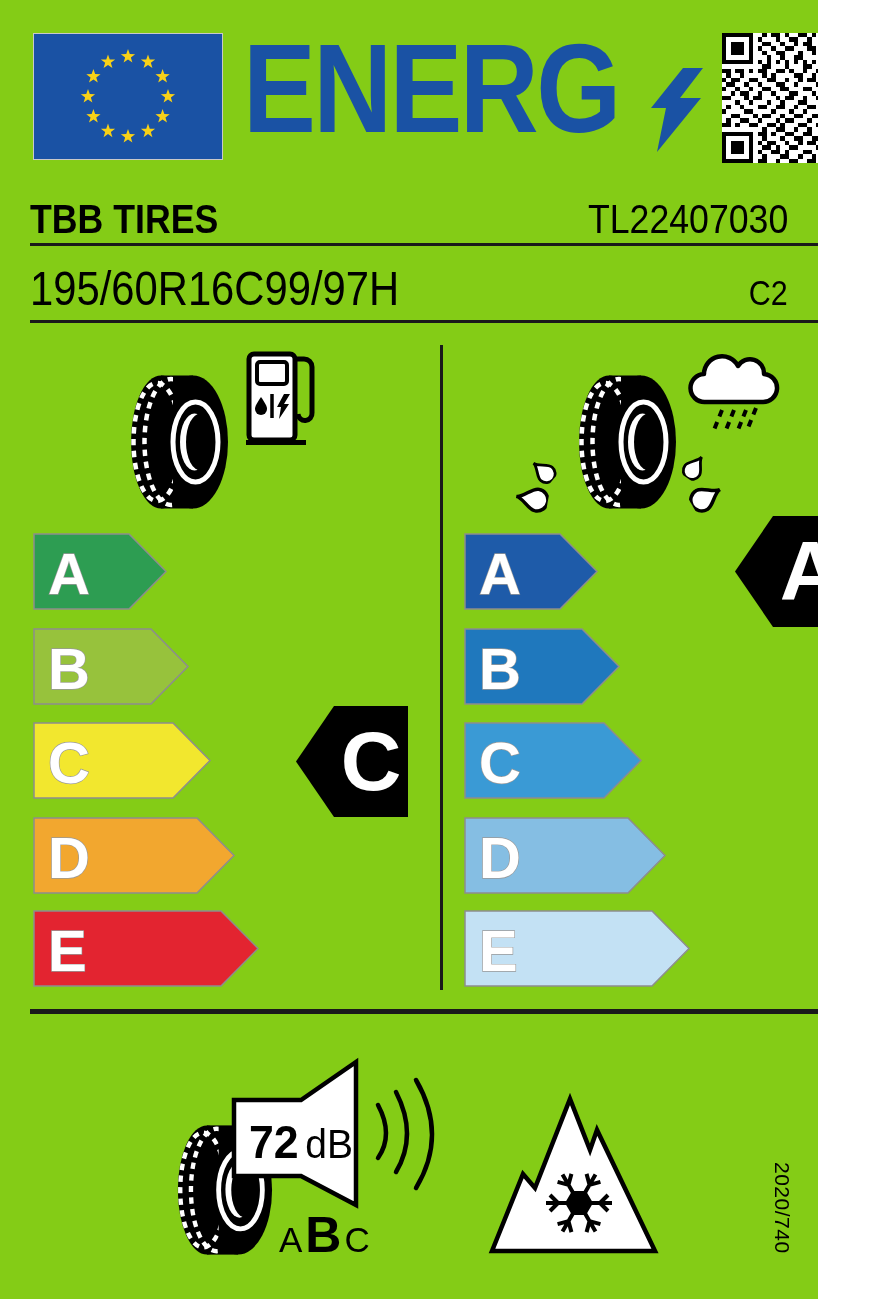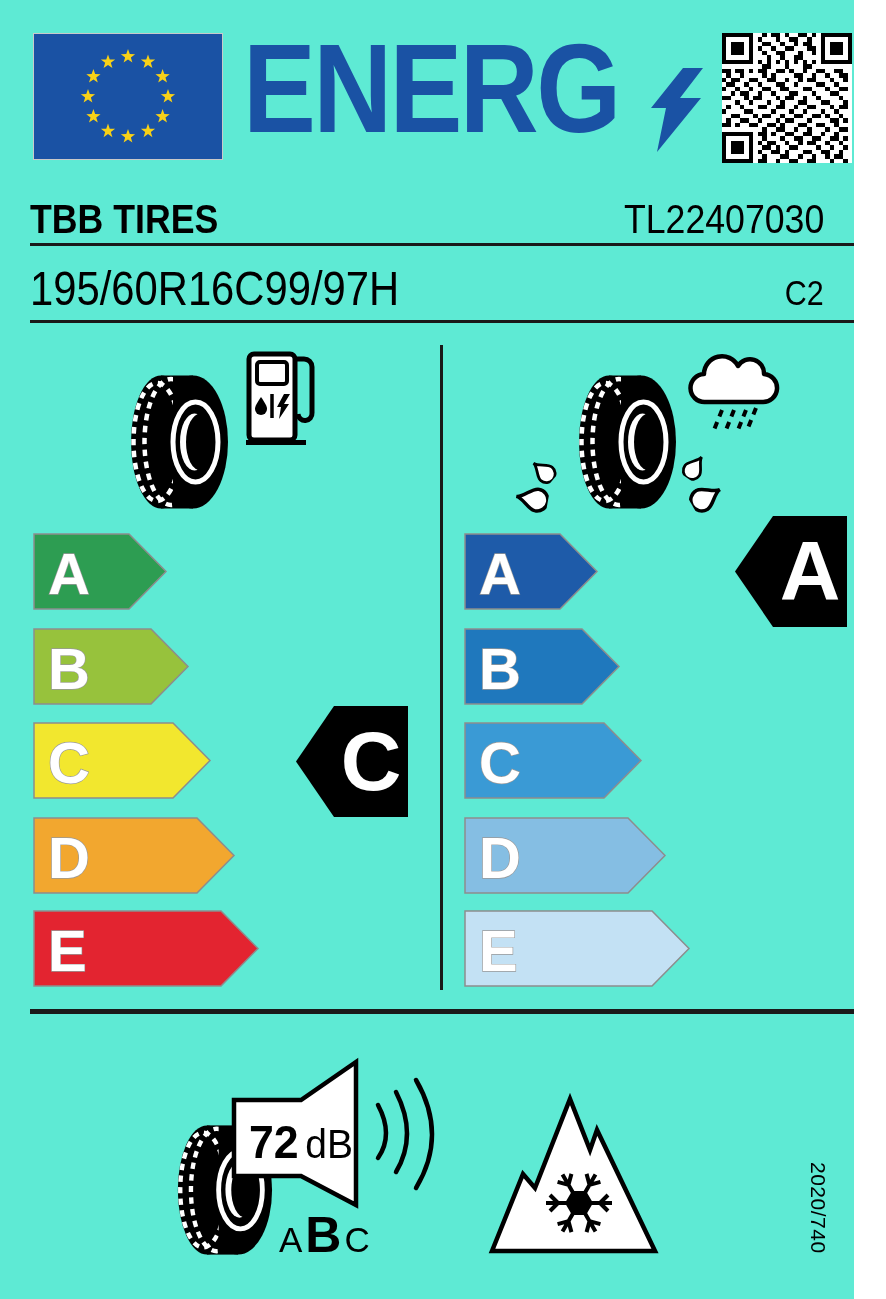--- a/index.html
+++ b/index.html
@@ -1,17 +1,17 @@
 <!DOCTYPE html>
 <html><head>
 <meta charset="utf-8">
 <style>
   html,body{margin:0;padding:0;background:#fff;}
-  .label{position:relative;width:818px;height:1299px;background:#5eead4;
-         font-family:"Liberation Sans",sans-serif;color:#000;overflow:hidden;padding-left:36px;}
+  .label{position:relative;width:818px;height:1299px;background:#84cc16;
+         font-family:"Liberation Sans",sans-serif;color:#000;overflow:hidden;}
   .abs{position:absolute;}
   svg{display:block;overflow:visible;}
   .rule{position:absolute;background:#1a1a1a;}
   .cond-l{transform:scaleX(0.87);transform-origin:left top;white-space:nowrap;}
   .cond-r{transform:scaleX(0.87);transform-origin:right top;white-space:nowrap;}
   .supplier-name{left:30px;top:197px;font-size:41px;font-weight:bold;line-height:44px;}
   .type-id{right:30px;top:197px;font-size:41px;line-height:44px;}
   .size-text{left:30px;top:263px;font-size:48px;line-height:52px;}
   .class-c2{right:30px;top:274px;font-size:35px;line-height:38px;}
   .energ{left:243px;top:30px;font-size:127px;font-weight:bold;line-height:116px;

